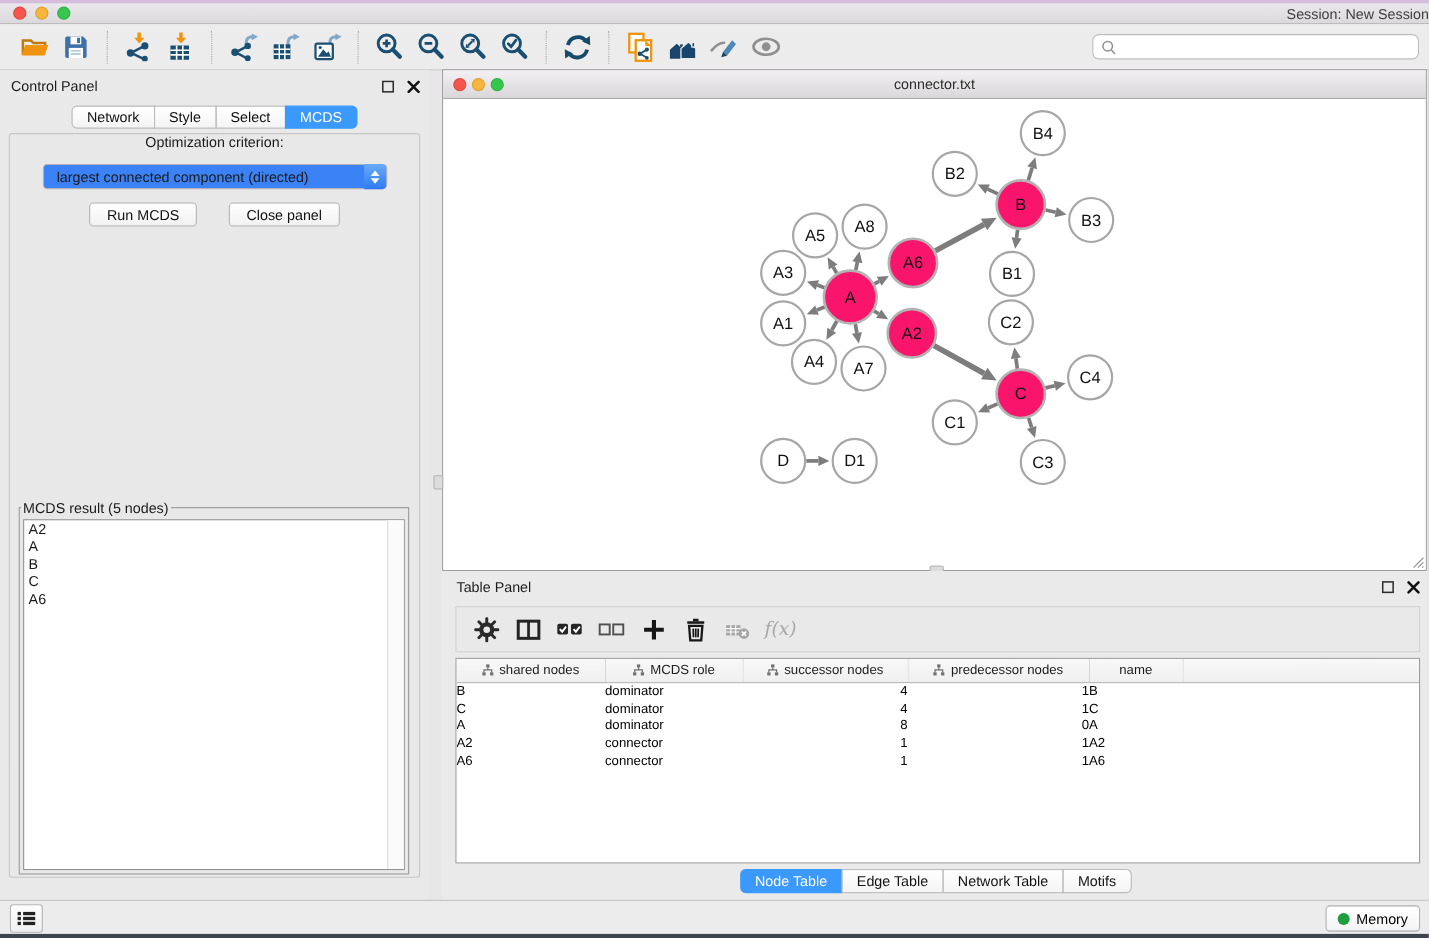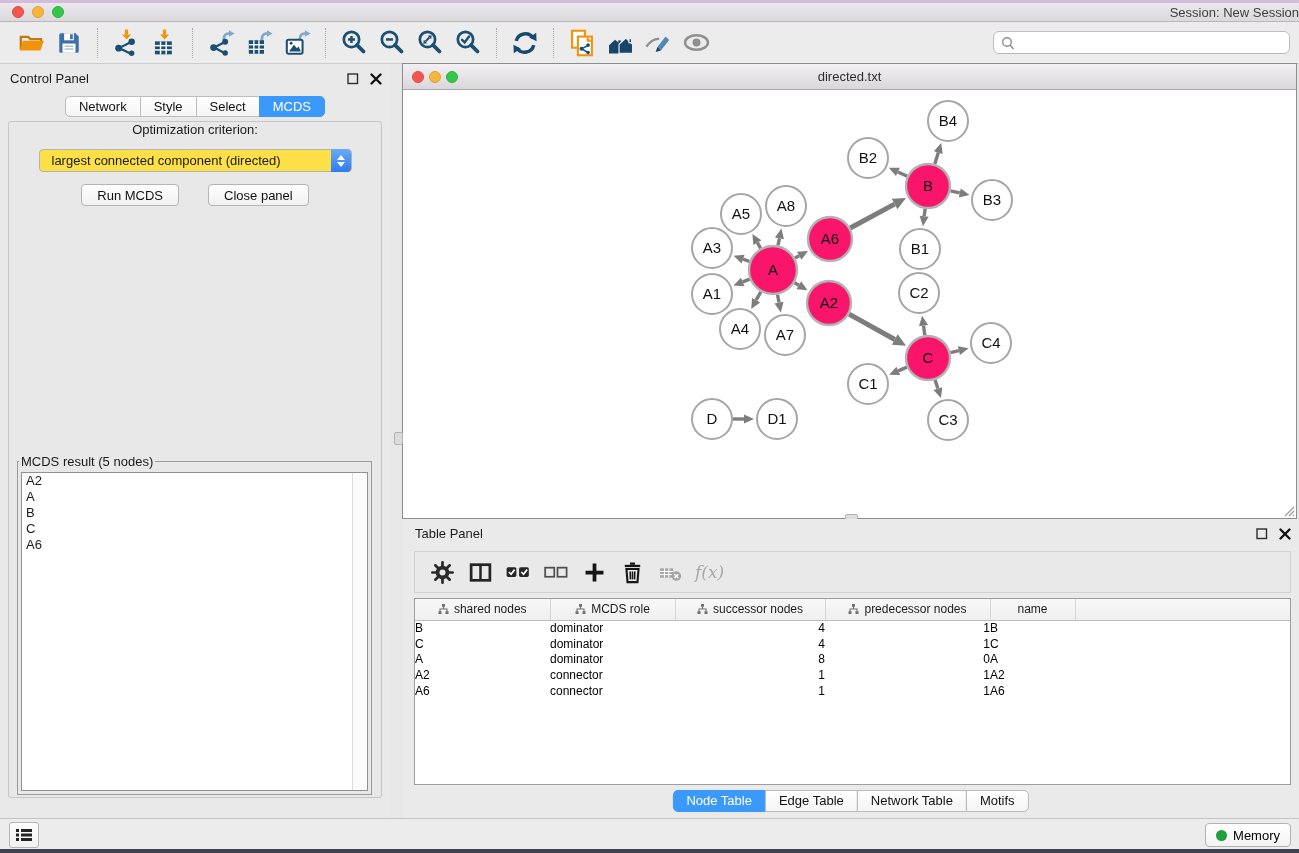--- a/index.html
+++ b/index.html
@@ -36,21 +36,21 @@
   .panel-icons .pbtn{width:13px;height:13px;border:none;background:transparent;padding:0;display:flex;align-items:center;justify-content:center;}
   .cp-tabs{position:absolute;left:0;top:32px;width:100%;display:flex;justify-content:center;}
   .seg-tab{font-size:13px;height:21px;padding:0 13px;background:linear-gradient(#fff,#f4f4f4);
     border:1px solid #bcbcbc;margin-left:-1px;color:#111;line-height:19px;cursor:default;}
   .seg-tab:first-child{border-radius:5px 0 0 5px;margin-left:0;}
   .seg-tab:last-child{border-radius:0 5px 5px 0;}
   .seg-tab.selected{background:#3b99fc;border-color:#3b99fc;color:#fff;}
   .cp-content{position:absolute;left:8px;top:57px;width:374px;height:677px;background:#e8e8e8;
     border:1px solid #c6c6c6;border-radius:3px;}
   .opt-label{text-align:center;font-size:13px;}
-  .mac-select{position:relative;margin:12px auto 0;width:313px;height:23px;background:#fde047;
+  .mac-select{position:relative;margin:12px auto 0;width:313px;height:23px;background:#3b82f6;
     border:1px solid #b3b3b3;border-radius:4px;font-size:13px;}
   .mac-select .sel-text{position:absolute;left:12px;top:3px;white-space:nowrap;}
   .stepper{position:absolute;right:0;top:-1px;width:20px;height:23px;border-radius:0 4px 4px 0;
     background:linear-gradient(#6aaaf8,#2e7bf2);display:flex;flex-direction:column;align-items:center;justify-content:center;gap:2px;}
   .stepper .tri-up{width:0;height:0;border-left:4px solid transparent;border-right:4px solid transparent;border-bottom:5px solid #fff;}
   .stepper .tri-dn{width:0;height:0;border-left:4px solid transparent;border-right:4px solid transparent;border-top:5px solid #fff;}
   .btn-row{margin-top:12px;display:flex;justify-content:center;gap:29px;}
   .mac-btn{font-size:13px;height:22px;padding:0 15px;background:linear-gradient(#fff,#f1f1f1);
     border:1px solid #b5b5b5;border-radius:4px;color:#111;cursor:default;
     font-family:"Liberation Sans","DejaVu Sans",sans-serif;}
@@ -351,21 +351,21 @@
     </div>
   </section>
 
   <section class="network-window">
     <div class="nw-titlebar">
       <div class="nw-lights">
         <span class="light red"></span>
         <span class="light yellow"></span>
         <span class="light green"></span>
       </div>
-      <div class="title">directed.txt</div>
+      <div class="title">connector.txt</div>
     </div>
     <div class="nw-canvas">
       <svg id="graph-svg" width="893" height="428">
           <g>
             <line x1="346.73585120756536" y1="189.15310772161362" x2="339.7086764060137" y2="191.91789780747" stroke="#7D7D7D" stroke-width="3.4"></line>
             <polygon points="330.40301688903986,195.57914089611546 338.0245045852368,187.63729442966203 341.3928482267906,196.198501185278" fill="#7D7D7D"></polygon>
             <line x1="346.48273334008843" y1="171.51836284396632" x2="340.0427919910833" y2="169.19576104596447" stroke="#7D7D7D" stroke-width="3.4"></line>
             <polygon points="330.6358853271187,165.803106183551 341.60341322779345,164.86858398054073 338.4821707543731,173.5229381113882" fill="#7D7D7D"></polygon>
             <line x1="357.7961784512443" y1="201.81895367807832" x2="353.1090444443575" y2="210.19898114493662" stroke="#7D7D7D" stroke-width="3.4"></line>
             <polygon points="348.22751582485523,218.92656261616796 349.09435696759107,207.95347797996558 357.1237319211239,212.44448430990766" fill="#7D7D7D"></polygon>

